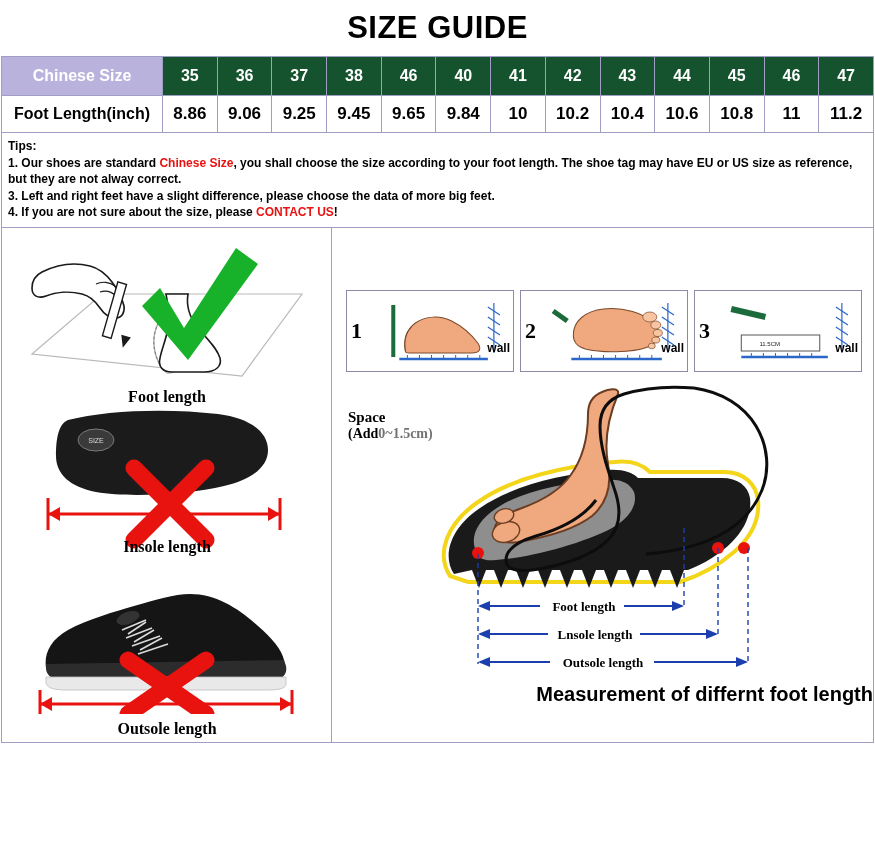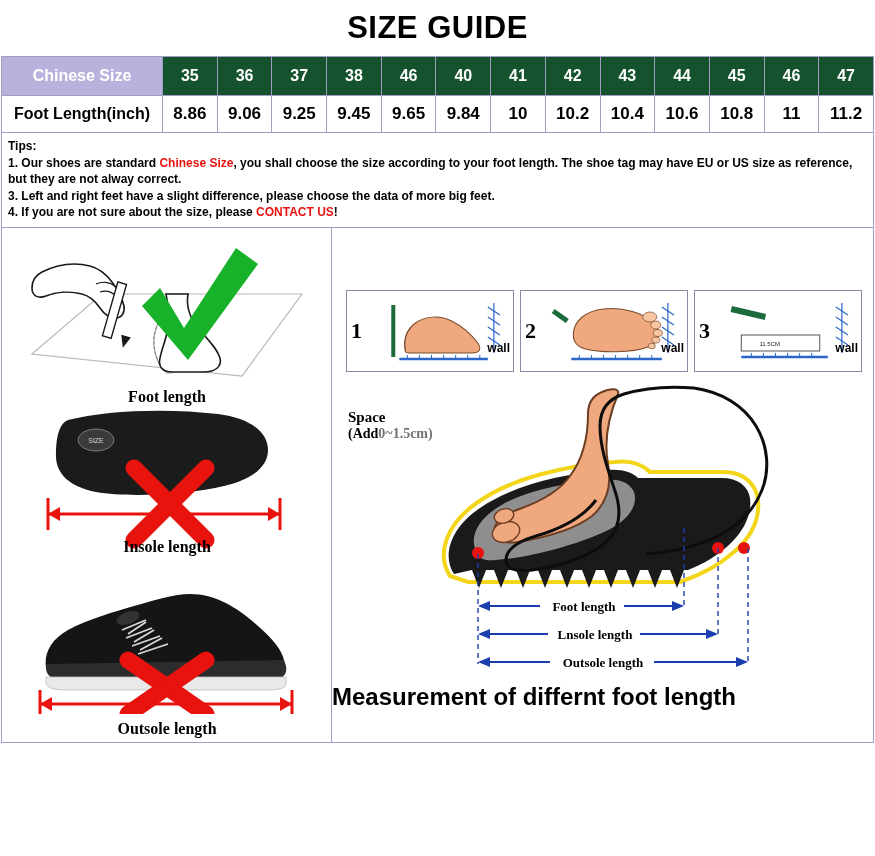--- a/index.html
+++ b/index.html
@@ -167,22 +167,22 @@
     line-height: 1.15;
   }
   .space-label .add {
     font-size: 14px;
   }
   .space-label .addblue { color: #737373; font-weight: bold; }
   .measure-caption {
     position: absolute;
     left: 0; right: 0;
     top: 455px;
-    text-align: left;
-    font-size: 24px;
+    text-align: right;
+    font-size: 20px;
     font-weight: bold;
     font-family: "Liberation Sans", sans-serif;
   }
   .dim-text {
     position: absolute;
     font-size: 13px;
     font-weight: bold;
     font-family: "Liberation Serif", serif;
     color: #000;
     background: transparent;

